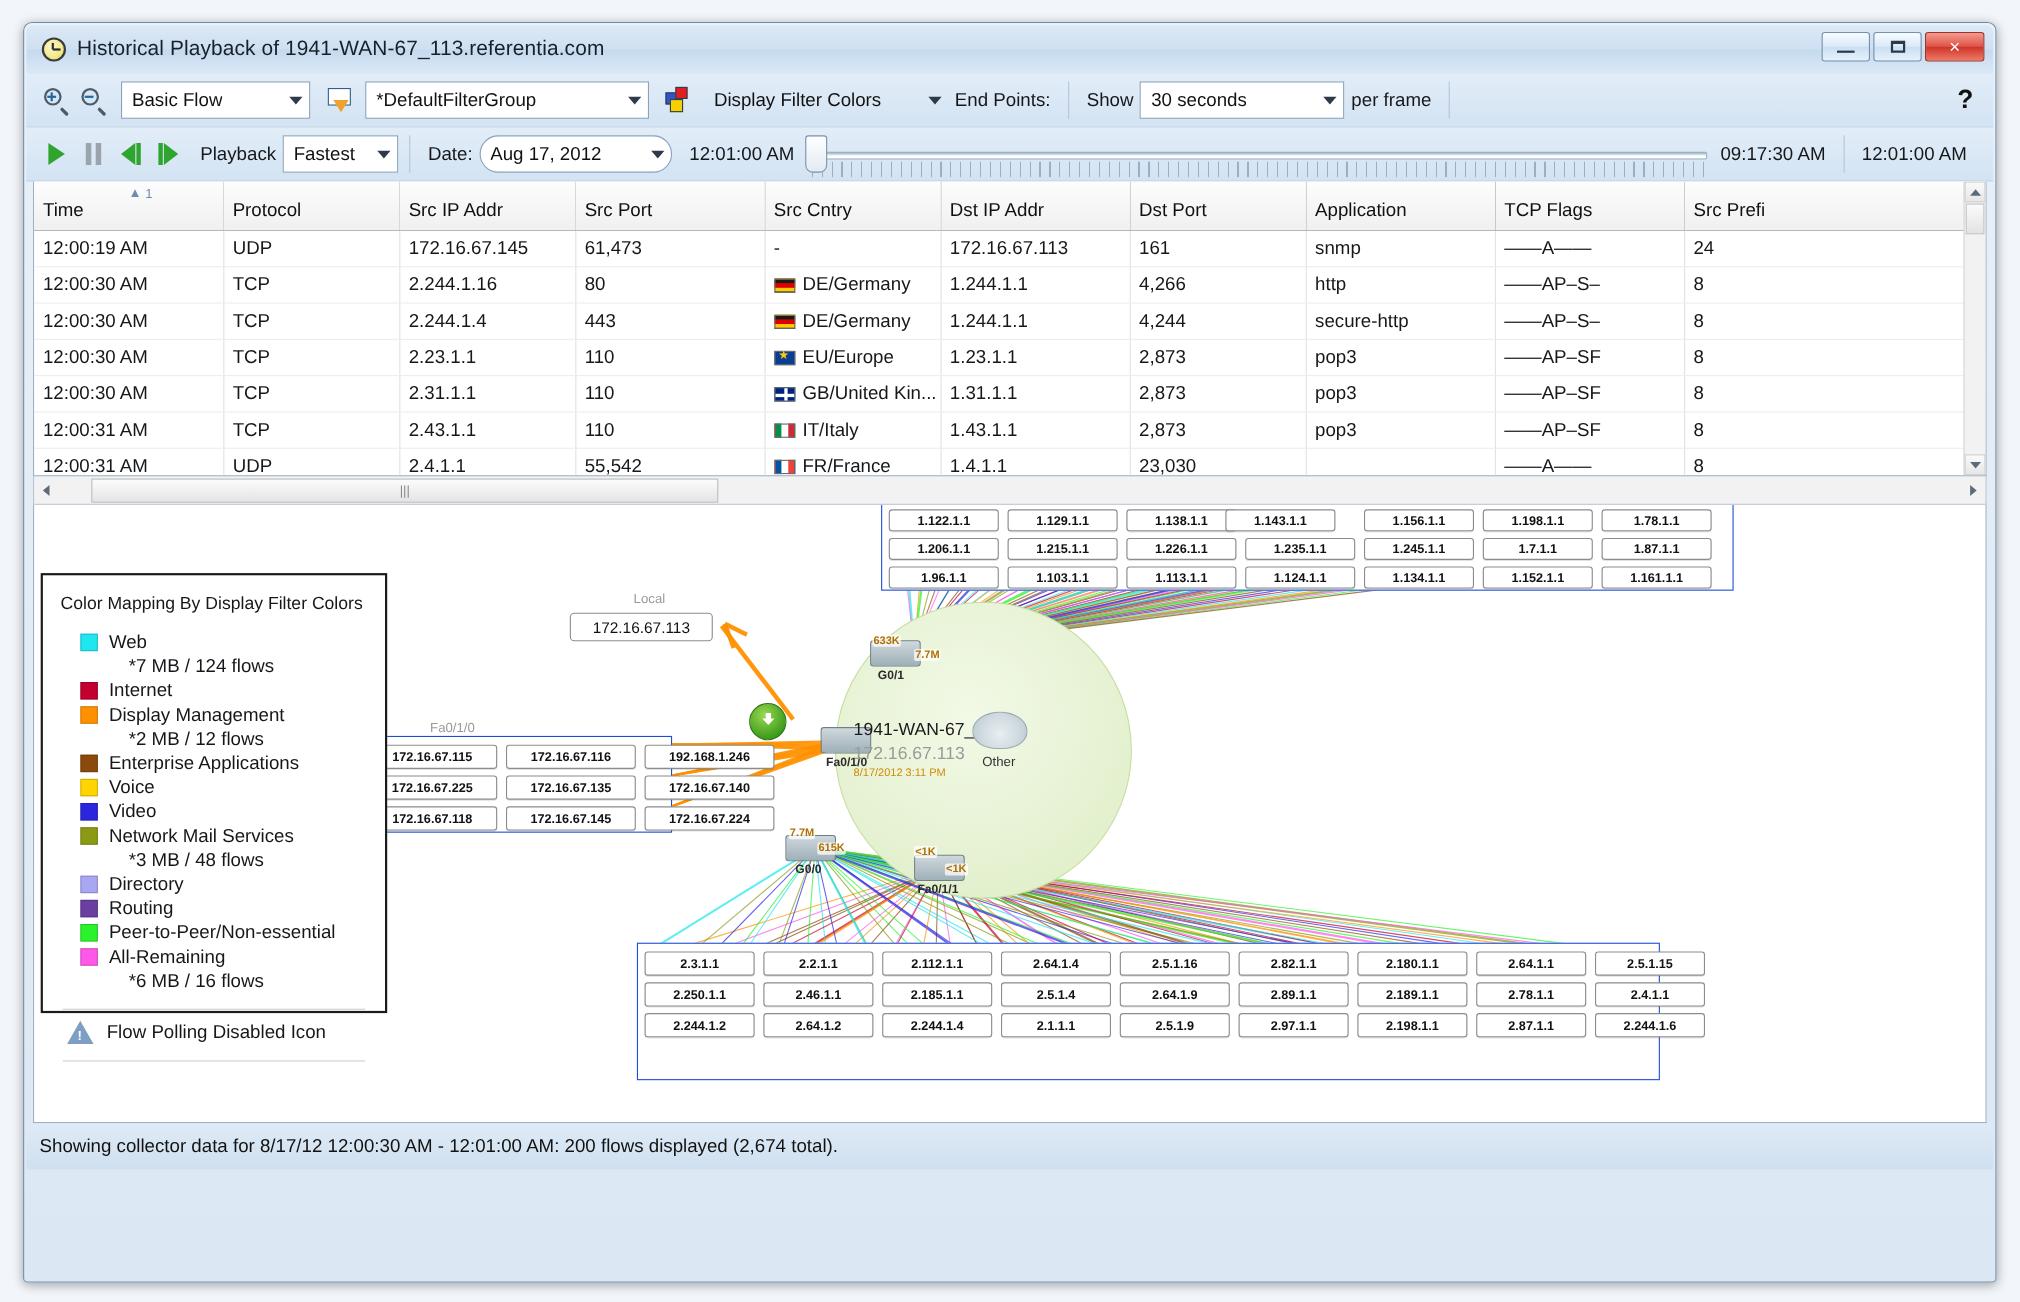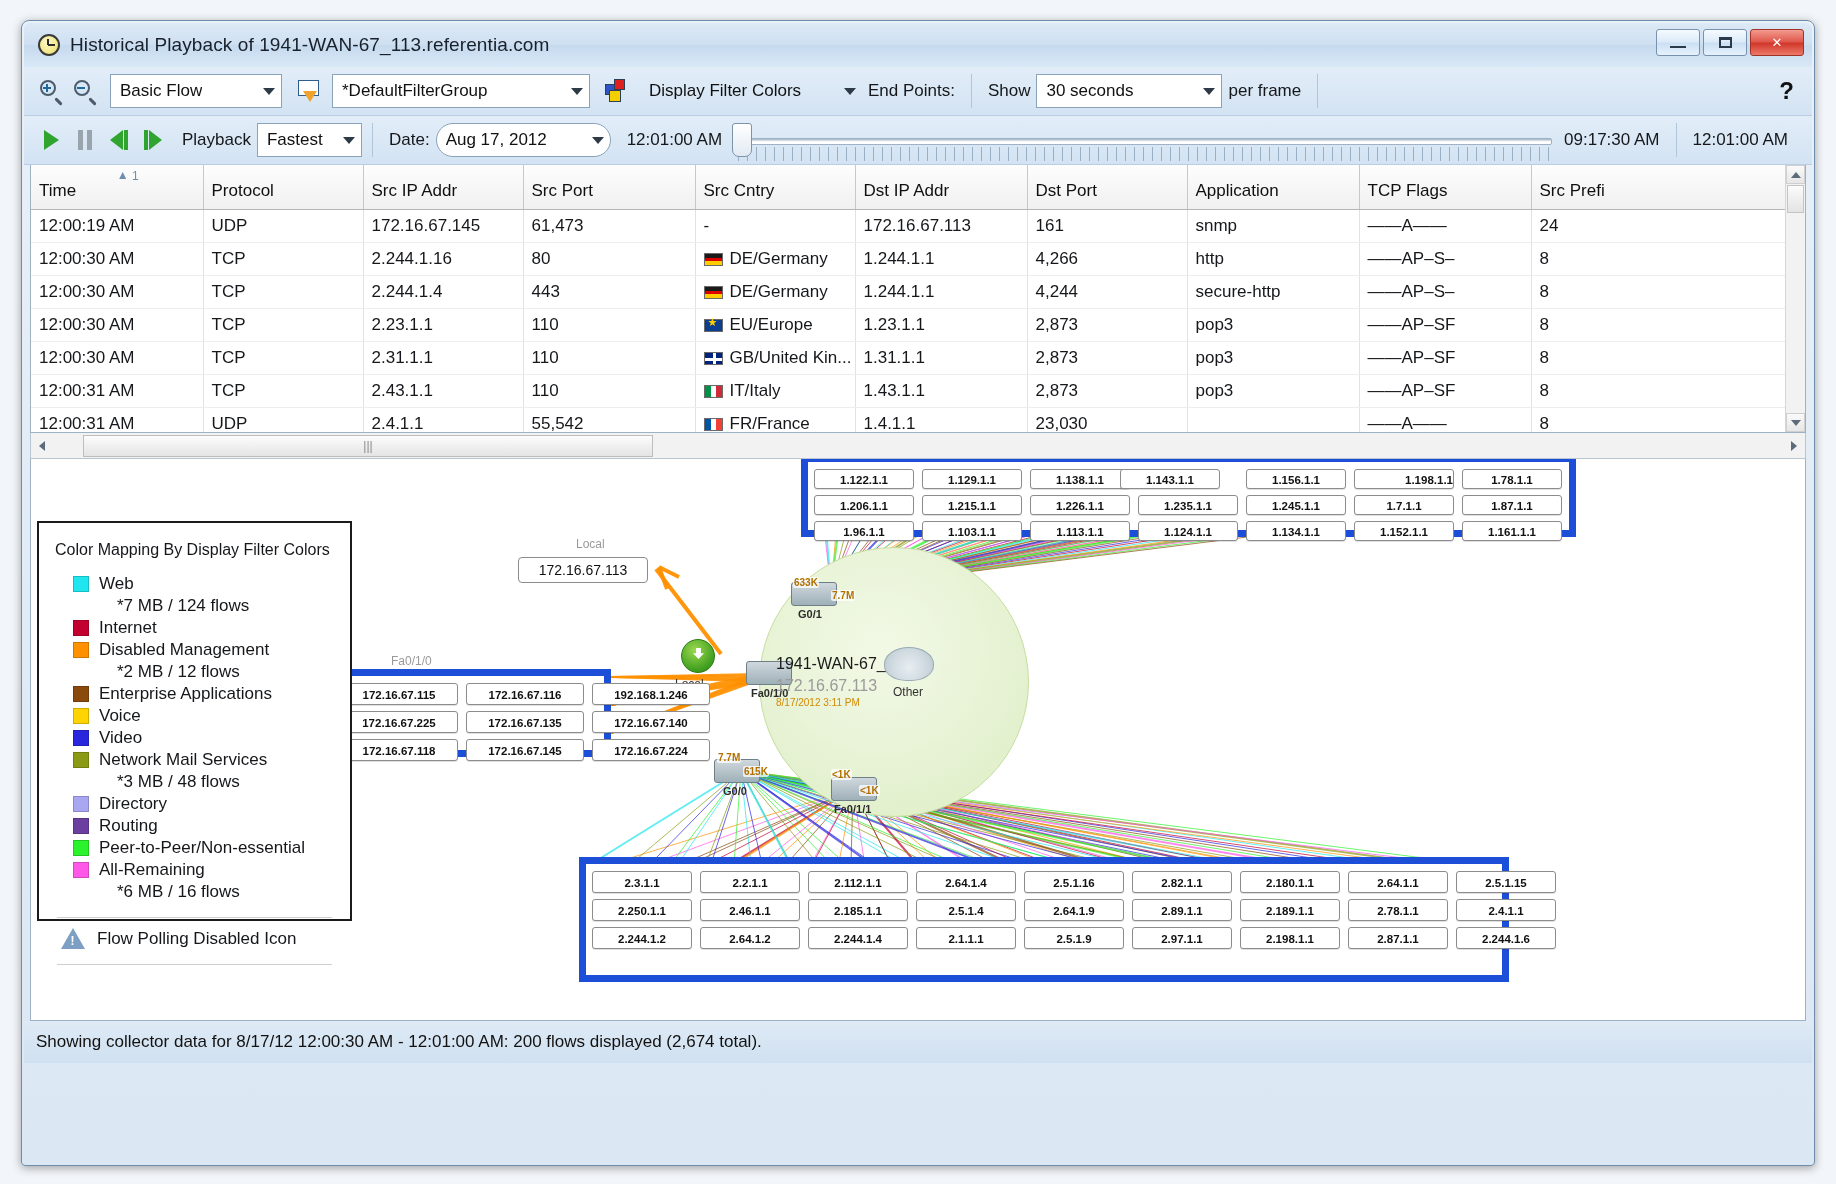--- a/index.html
+++ b/index.html
@@ -208,21 +208,21 @@
     position:absolute; left:50%; top:2px; width:0; height:0;
     border-left:7px solid transparent; border-right:7px solid transparent;
     border-bottom:8px solid #4a4a4a;
   }
   .nodebox {
     position:absolute; background:#fff; border:1px solid #8c8c8c; border-radius:3px;
     font-size:11.5px; font-weight:bold; color:#111; text-align:center;
     padding:2px 0; box-shadow:0 1px 0 rgba(0,0,0,.12);
     font-family:"Liberation Sans", sans-serif;
   }
-  .grp { position:absolute; background:#fff; border:7px solid #1d4ed8; }
+  .grp { position:absolute; background:#fff; border:1px solid #1d4ed8; }
   .cloudlabel { position:absolute; font-size:12px; color:#9a9a9a; }
   .bigbox {
     position:absolute; background:#fff; border:1px solid #8c8c8c; border-radius:4px;
     font-size:14px; color:#111; padding:4px 10px; text-align:center;
   }
   .router {
     position:absolute; width:46px; height:24px; border-radius:3px;
     background:linear-gradient(180deg,#cfd8dd,#9fb0b8);
     border:1px solid #6f7f88;
   }
@@ -781,21 +781,21 @@
         <span class="nodebox" style="left: 132px; top: 63px; width: 118px; height: 22px; line-height: 18px;">172.16.67.118</span>
         <span class="nodebox" style="left: 258px; top: 63px; width: 118px; height: 22px; line-height: 18px;">172.16.67.145</span>
         <span class="nodebox" style="left: 384px; top: 63px; width: 118px; height: 22px; line-height: 18px;">172.16.67.224</span>
       </div>
     <div id="grp-top" class="grp" style="left:770px; top:-4px; width:775px; height:82px;">
         <span class="nodebox" style="left: 6px; top: 7px; width: 100px; height: 20px; line-height: 16px;">1.122.1.1</span>
         <span class="nodebox" style="left: 114px; top: 7px; width: 100px; height: 20px; line-height: 16px;">1.129.1.1</span>
         <span class="nodebox" style="left: 222px; top: 7px; width: 100px; height: 20px; line-height: 16px;">1.138.1.1</span>
         <span class="nodebox" style="left: 312px; top: 7px; width: 100px; height: 20px; line-height: 16px;">1.143.1.1</span>
         <span class="nodebox" style="left: 438px; top: 7px; width: 100px; height: 20px; line-height: 16px;">1.156.1.1</span>
-        <span class="nodebox" style="left: 546px; top: 7px; width: 100px; height: 20px; line-height: 16px; text-align: right;">1.198.1.1</span>
+        <span class="nodebox" style="left: 546px; top: 7px; width: 100px; height: 20px; line-height: 16px;">1.198.1.1</span>
         <span class="nodebox" style="left: 654px; top: 7px; width: 100px; height: 20px; line-height: 16px;">1.78.1.1</span>
         <span class="nodebox" style="left: 6px; top: 33px; width: 100px; height: 20px; line-height: 16px;">1.206.1.1</span>
         <span class="nodebox" style="left: 114px; top: 33px; width: 100px; height: 20px; line-height: 16px;">1.215.1.1</span>
         <span class="nodebox" style="left: 222px; top: 33px; width: 100px; height: 20px; line-height: 16px;">1.226.1.1</span>
         <span class="nodebox" style="left: 330px; top: 33px; width: 100px; height: 20px; line-height: 16px;">1.235.1.1</span>
         <span class="nodebox" style="left: 438px; top: 33px; width: 100px; height: 20px; line-height: 16px;">1.245.1.1</span>
         <span class="nodebox" style="left: 546px; top: 33px; width: 100px; height: 20px; line-height: 16px;">1.7.1.1</span>
         <span class="nodebox" style="left: 654px; top: 33px; width: 100px; height: 20px; line-height: 16px;">1.87.1.1</span>
         <span class="nodebox" style="left: 6px; top: 59px; width: 100px; height: 20px; line-height: 16px;">1.96.1.1</span>
         <span class="nodebox" style="left: 114px; top: 59px; width: 100px; height: 20px; line-height: 16px;">1.103.1.1</span>
@@ -842,21 +842,21 @@
             <span class="sw" style="background:#20e6ef"></span>
             <span>Web</span>
           </div>
           <div class="lg-sub">*7 MB / 124 flows</div>
           <div class="lg-row">
             <span class="sw" style="background:#c3002f"></span>
             <span>Internet</span>
           </div>
           <div class="lg-row">
             <span class="sw" style="background:#ff9100"></span>
-            <span>Disabled Management</span>
+            <span>Display Management</span>
           </div>
           <div class="lg-sub">*2 MB / 12 flows</div>
           <div class="lg-row">
             <span class="sw" style="background:#8a4a0c"></span>
             <span>Enterprise Applications</span>
           </div>
           <div class="lg-row">
             <span class="sw" style="background:#ffd400"></span>
             <span>Voice</span>
           </div>

